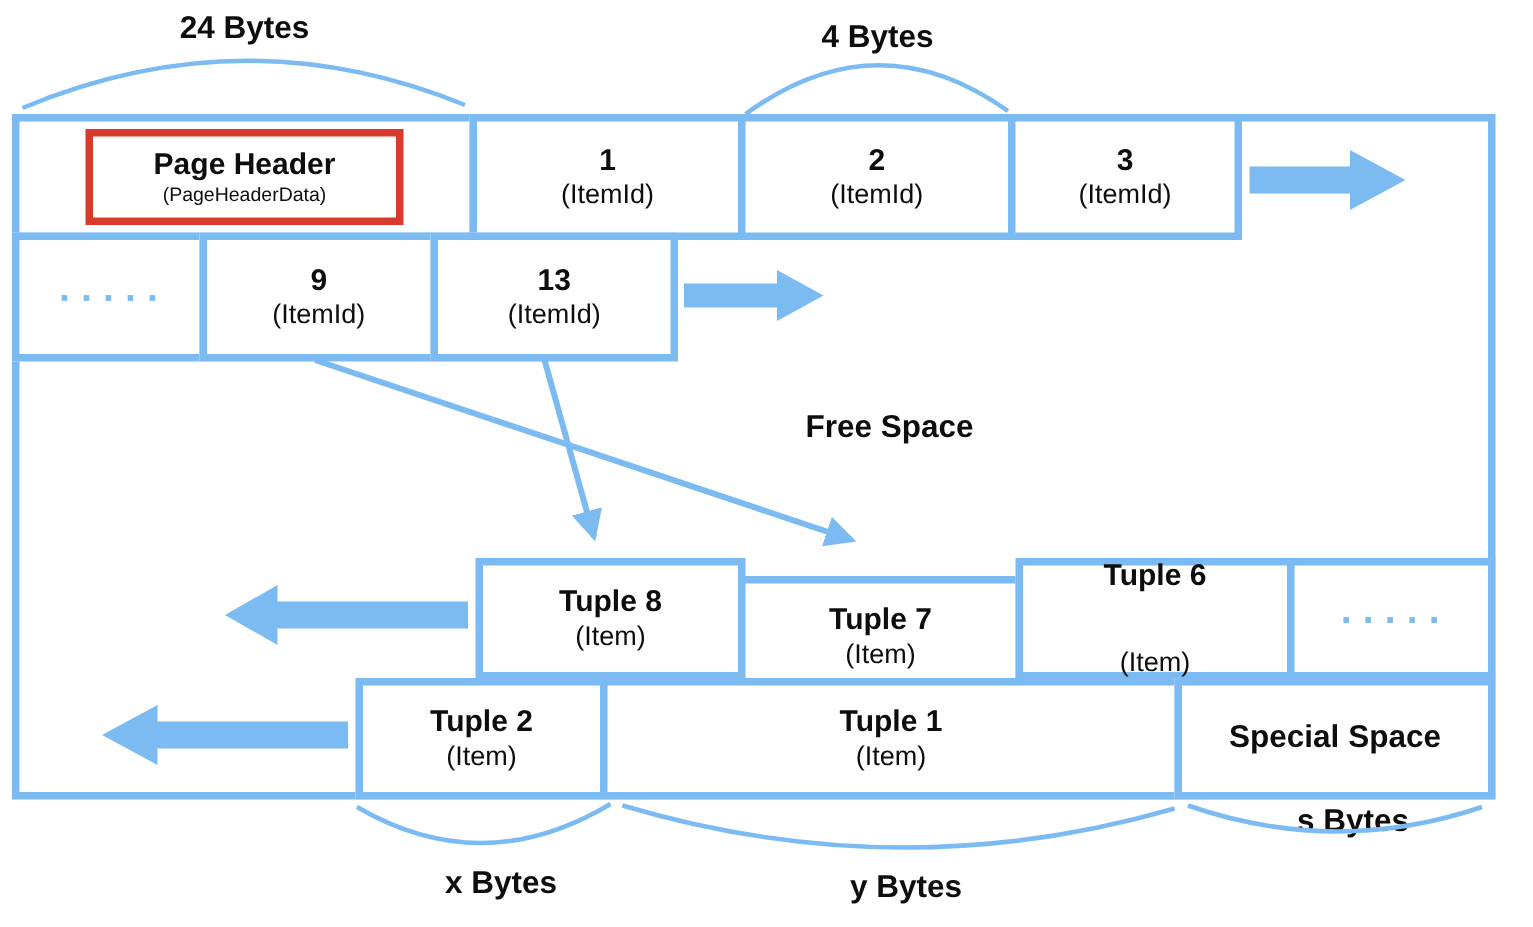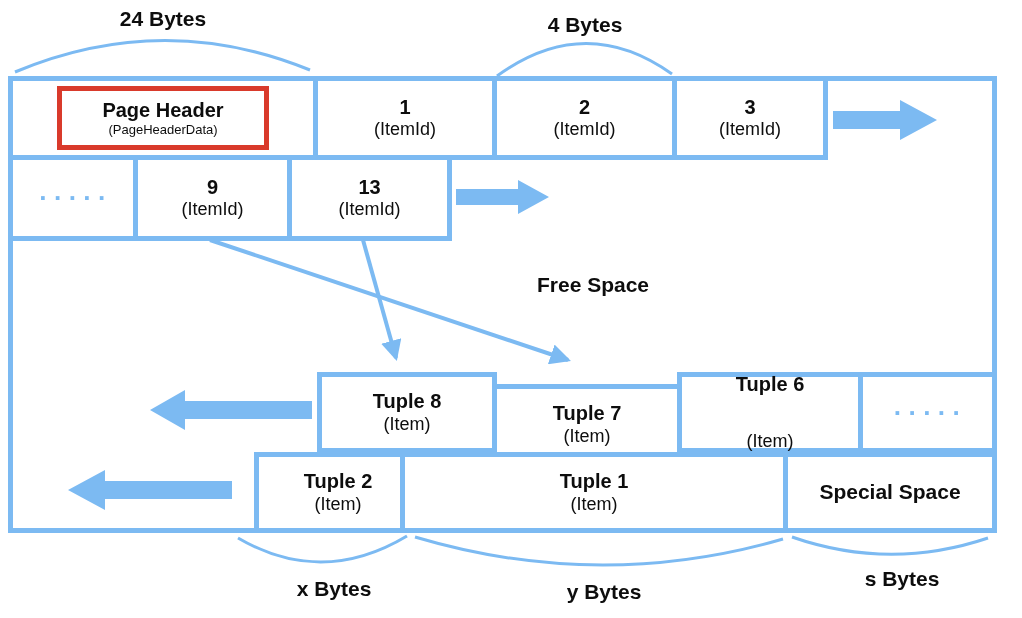--- a/index.html
+++ b/index.html
@@ -40,31 +40,31 @@
   
   #cell-d2  { left:8px;   top:155px; width:130px; height:86px; }
   #cell-i9  { left:133px; top:155px; width:159px; height:86px; }
   #cell-i10 { left:287px; top:155px; width:165px; height:86px; }
   
   #cell-t8  { left:317px; top:372px; width:180px; height:81px; }
   #cell-t7  { left:492px; top:384px; width:190px; height:81px; }
   #cell-t6  { left:677px; top:372px; width:186px; height:81px;gap:34px; }
   #cell-d3  { left:858px; top:372px; width:139px; height:81px; }
   
-  #cell-t2  { left:237px; top:452px; width:168px; height:81px;margin-left:17px; }
+  #cell-t2  { left:237px; top:452px; width:168px; height:81px; }
   #cell-t1  { left:400px; top:452px; width:388px; height:81px; }
   #cell-sp  { left:783px; top:452px; width:214px; height:81px; }
   #cell-sp .t { font-size:21px; }
   
   #lbl-24   { left:83px;  top:7px;  }
   #lbl-4    { left:505px; top:13px; }
   #lbl-free { left:513px; top:273px;}
   #lbl-x    { left:254px; top:577px;}
   #lbl-y    { left:524px; top:580px;}
-  #lbl-s    { left:822px; top:567px;}
+  #lbl-s    { left:822px; top:536px;}
   svg.overlay { position:absolute; left:0; top:0; z-index:4; pointer-events:none; }
   .blue-stroke { stroke:var(--blue); fill:none; }
   .blue-fill   { fill:var(--blue); stroke:none; }
 </style>
 </head>
 <body>
 
 <div id="stage">
 
   <div class="outer"></div>

